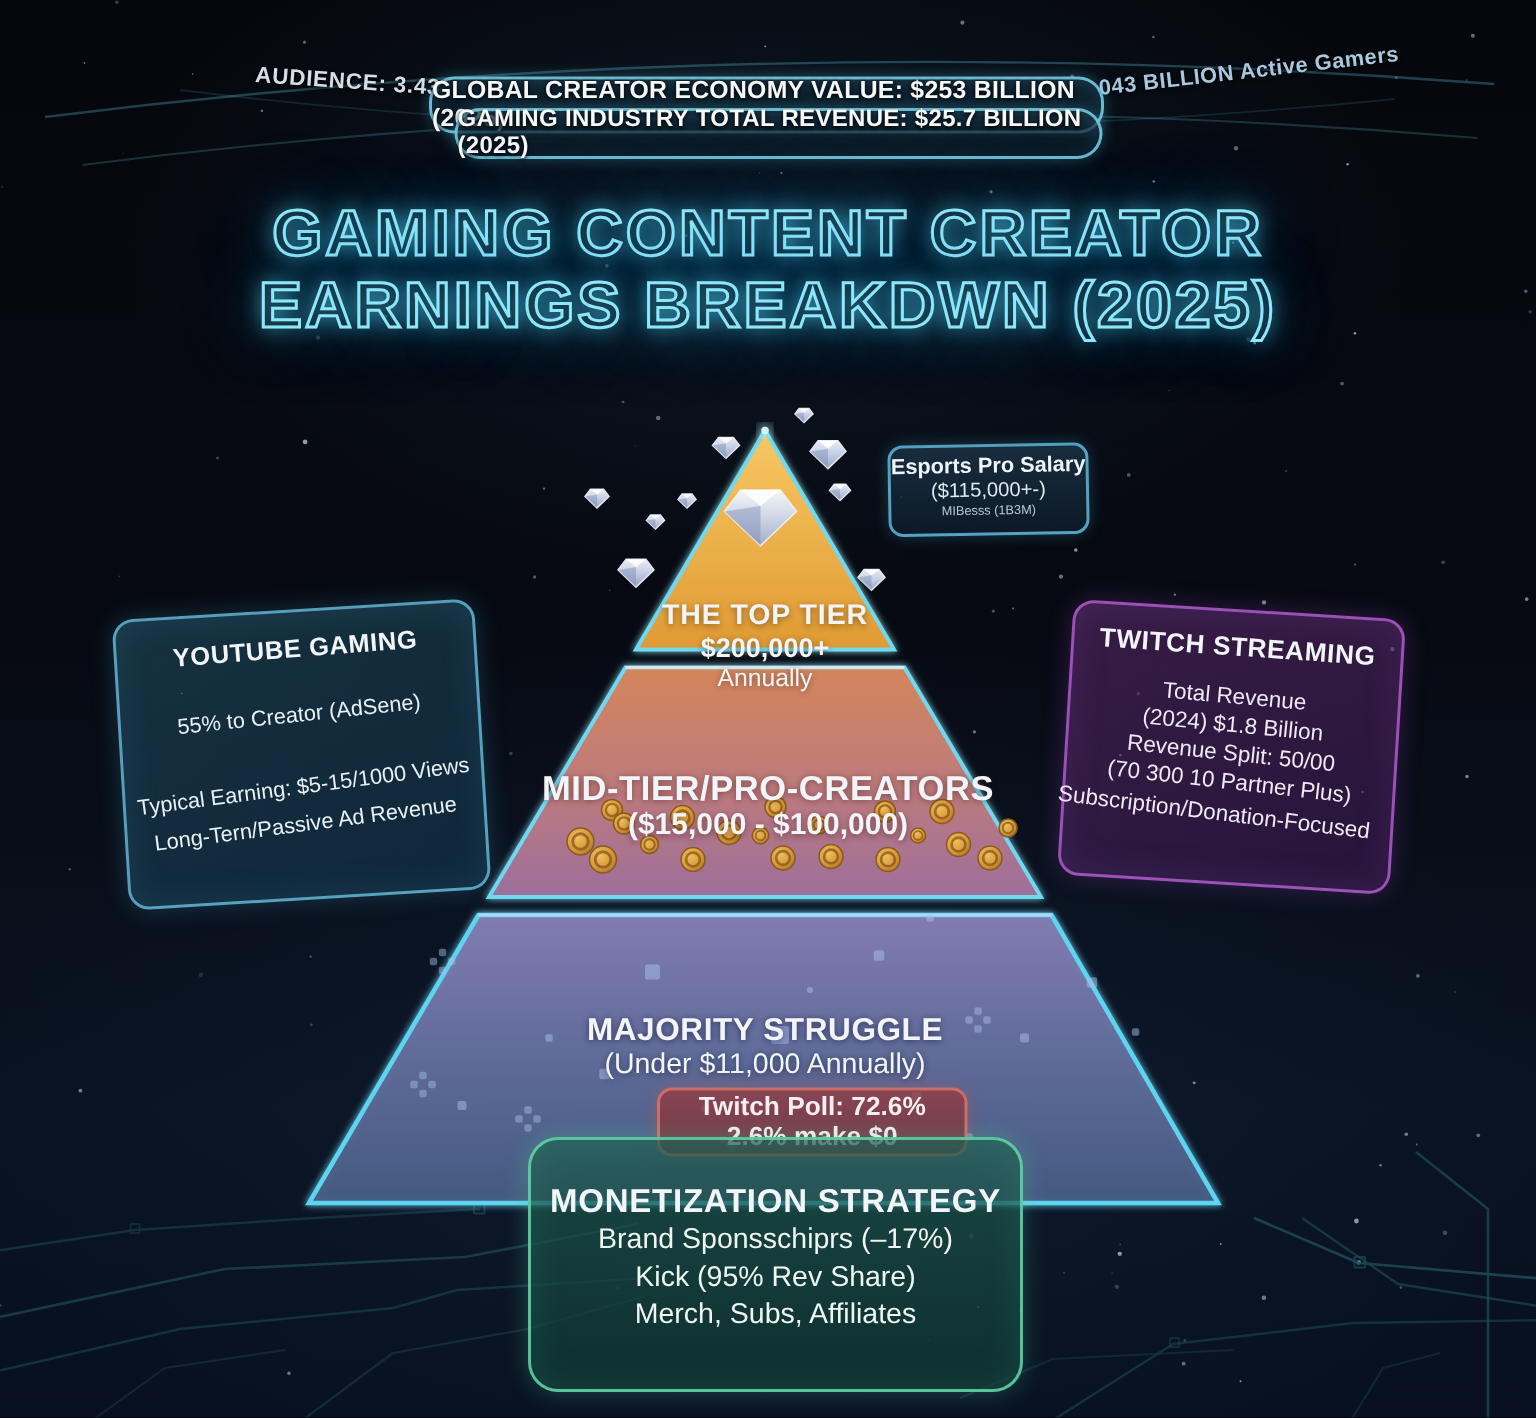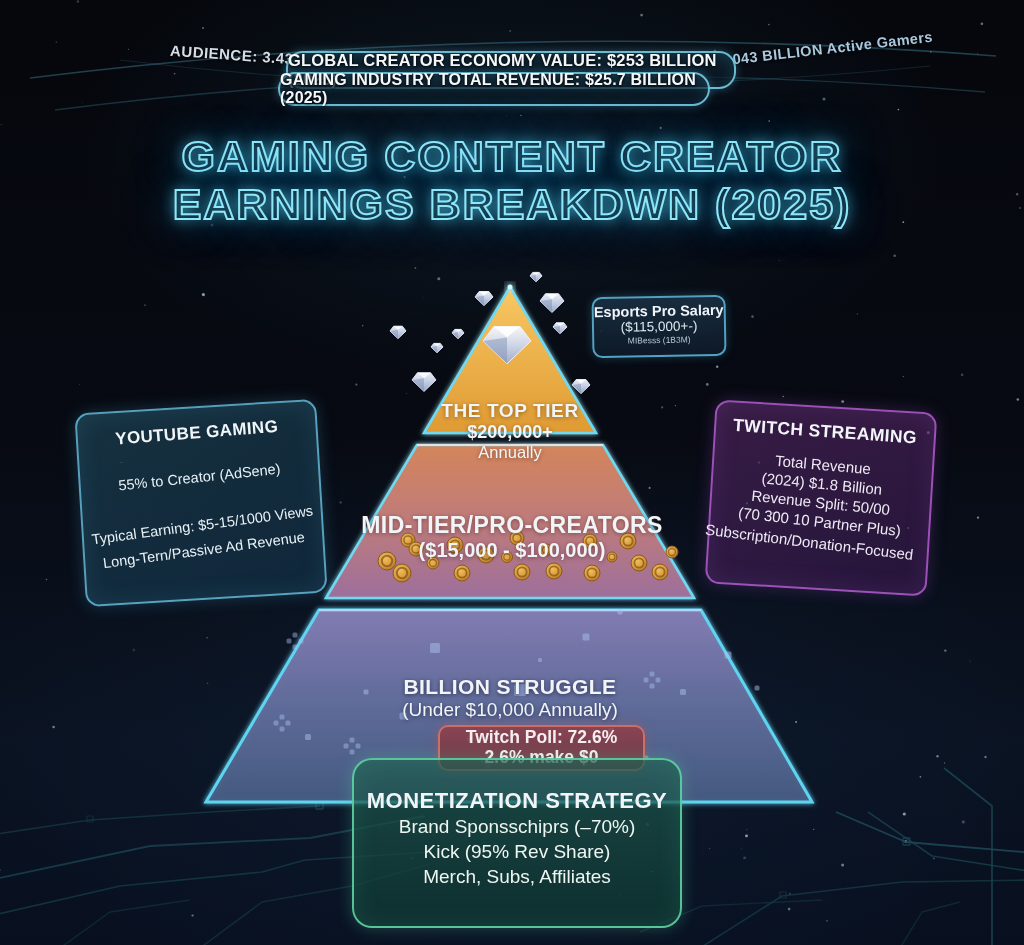--- a/index.html
+++ b/index.html
@@ -17,21 +17,21 @@
     color:#d5dee6;letter-spacing:.5px;text-shadow:0 1px 3px #000;}
   .gamers{left:732px;top:40px;transform:rotate(-6.5deg);font-size:14.5px;font-weight:bold;
     color:#a9c8de;letter-spacing:.4px;text-shadow:0 1px 3px #000;}
   .banner{
     border:2px solid rgba(125,216,240,.85);border-radius:17px;
     background:linear-gradient(180deg,rgba(18,42,58,.72),rgba(8,20,30,.72));
     box-shadow:0 0 10px rgba(80,190,230,.35), inset 0 0 14px rgba(80,190,230,.18);
     display:flex;align-items:center;justify-content:center;
     font-weight:bold;color:#f6f8fa;text-shadow:0 1px 3px #000;letter-spacing:.2px;}
   .banner1{left:286px;top:51px;width:446px;height:34px;font-size:16.5px;}
-  .banner2{left:278px;top:72px;width:428px;height:30px;font-size:16px;}
+  .banner2{left:303px;top:72px;width:428px;height:30px;font-size:16px;}
   
   .neon{left:0;right:0;top:132px;text-align:center;font-weight:700;
     font-size:43px;line-height:48px;letter-spacing:2px;
     color:rgba(16,44,60,.55);
     -webkit-text-stroke:2px #8ee6f9;
     text-shadow:0 0 14px rgba(86,223,255,.75),0 0 36px rgba(44,170,220,.5),0 0 60px rgba(30,130,190,.35);}
   
   .esports{left:592px;top:296px;width:130px;height:52px;transform:rotate(-1deg);
     border:2px solid rgba(95,185,220,.85);border-radius:10px;
     background:linear-gradient(180deg,rgba(28,52,72,.82),rgba(14,28,44,.82));
@@ -479,22 +479,22 @@
   <div class="abs tierlabel toplabel">
     <div class="t">THE TOP TIER</div>
     <div class="v">$200,000+</div>
     <div class="s">Annually</div>
   </div>
   <div class="abs tierlabel midlabel">
     <div class="t">MID-TIER/PRO-CREATORS</div>
     <div class="v">($15,000 - $100,000)</div>
   </div>
   <div class="abs tierlabel botlabel">
-    <div class="t">BILLION STRUGGLE</div>
-    <div class="v">(Under $10,000 Annually)</div>
+    <div class="t">MAJORITY STRUGGLE</div>
+    <div class="v">(Under $11,000 Annually)</div>
   </div>
 
   <div class="abs sidebox ytbox">
     <div class="t">YOUTUBE GAMING</div>
     <div class="a">55% to Creator (AdSene)</div>
     <div class="b">Typical Earning: $5-15/1000 Views</div>
     <div class="c">Long-Tern/Passive Ad Revenue</div>
   </div>
   <div class="abs sidebox twbox">
     <div class="t">TWITCH STREAMING</div>
@@ -504,18 +504,18 @@
     <div class="d">(70 300 10 Partner Plus)</div>
     <div class="e">Subscription/Donation-Focused</div>
   </div>
 
   <div class="abs pollbox">
     <div class="l">Twitch Poll: 72.6%</div>
     <div class="l">2.6% make $0</div>
   </div>
   <div class="abs moneybox">
     <div class="t">MONETIZATION STRATEGY</div>
-    <div class="l">Brand Sponsschiprs (–70%)</div>
+    <div class="l">Brand Sponsschiprs (–17%)</div>
     <div class="l">Kick (95% Rev Share)</div>
     <div class="l">Merch, Subs, Affiliates</div>
   </div>
 
 </div>
 
 </body></html>

